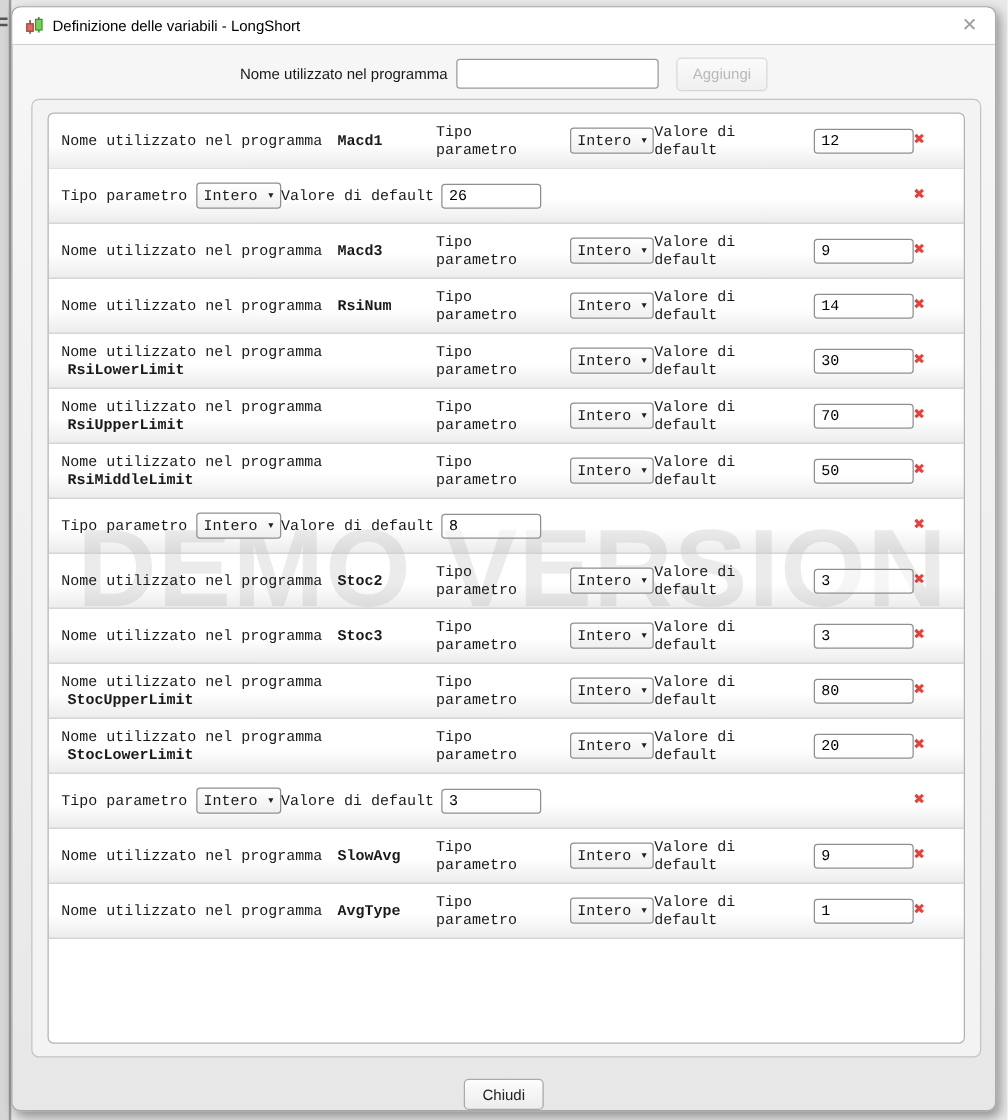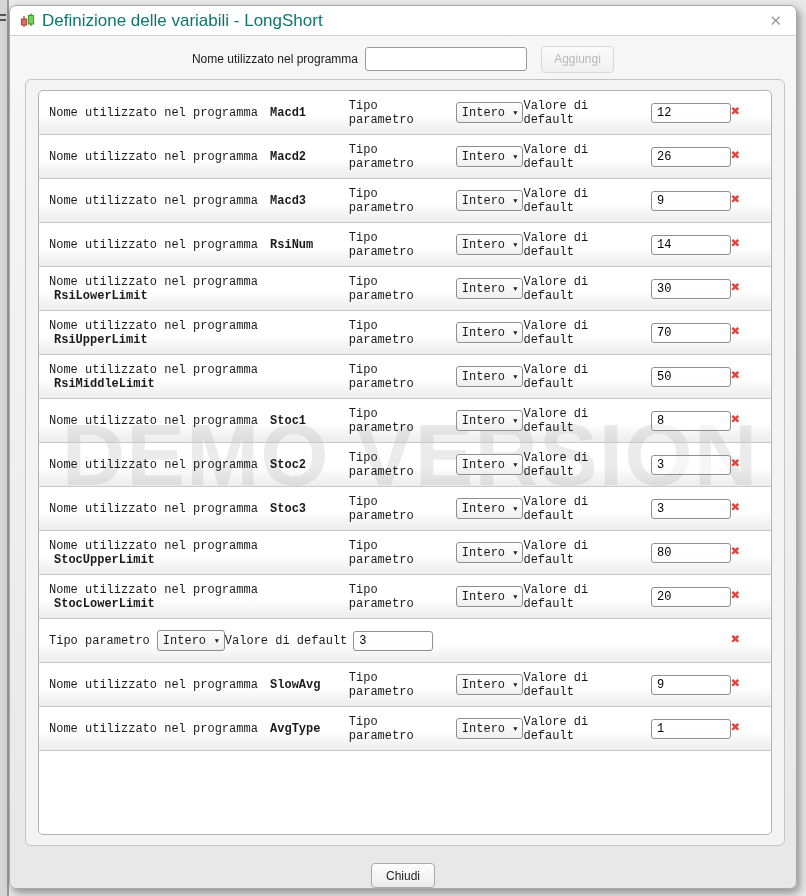--- a/index.html
+++ b/index.html
@@ -27,21 +27,21 @@
     border:1px solid #a9a9a9; border-radius:7px;
     box-shadow:3px 4px 9px rgba(0,0,0,0.38);
   }
   .titlebar {
     position:absolute; top:0; left:0; right:0; height:30px;
     background:#ffffff; border-bottom:1px solid #cfcfcf;
     border-radius:7px 7px 0 0;
     display:flex; align-items:center; padding:0 10px;
   }
   .app-icon { display:inline-flex; margin-right:6px; }
-  .title-text { font-size:17px; color:#0f766e; }
+  .title-text { font-size:12px; color:#000000; }
   .close-x {
     margin-left:auto; color:#9d9d9d; font-size:15px; font-weight:bold;
     line-height:1; cursor:pointer; padding:2px 4px;
   }
 
   
   .add-form {
     position:absolute; top:33px; left:0; right:0; height:40px;
     display:flex; align-items:center; justify-content:center;
   }
@@ -157,24 +157,20 @@
     <div class="select">
       <span>Intero</span>
       <span class="arrow">▼</span>
     </div>
     <span class="lbl default-lbl">Valore di default</span>
     <input class="value-input" type="text" value="12" style="">
     <span class="delete-x">✖</span>
   </div>
 
   <div class="row">
-    <div class="cell-name">
-      <span class="lbl">Nome utilizzato nel programma</span>
-      <span class="var-name">Macd2</span>
-    </div>
     <span class="lbl">Tipo parametro</span>
     <div class="select">
       <span>Intero</span>
       <span class="arrow">▼</span>
     </div>
     <span class="lbl default-lbl">Valore di default</span>
     <input class="value-input" type="text" value="26" style="">
     <span class="delete-x">✖</span>
   </div>
 
@@ -247,24 +243,20 @@
     <div class="select">
       <span>Intero</span>
       <span class="arrow">▼</span>
     </div>
     <span class="lbl default-lbl">Valore di default</span>
     <input class="value-input" type="text" value="50" style="">
     <span class="delete-x">✖</span>
   </div>
 
   <div class="row">
-    <div class="cell-name">
-      <span class="lbl">Nome utilizzato nel programma</span>
-      <span class="var-name">Stoc1</span>
-    </div>
     <span class="lbl">Tipo parametro</span>
     <div class="select">
       <span>Intero</span>
       <span class="arrow">▼</span>
     </div>
     <span class="lbl default-lbl">Valore di default</span>
     <input class="value-input" type="text" value="8" style="">
     <span class="delete-x">✖</span>
   </div>
 

